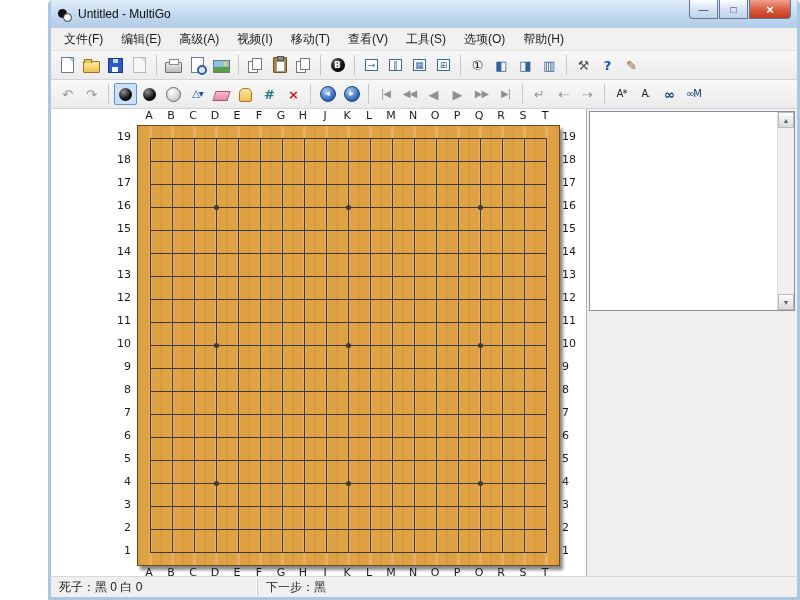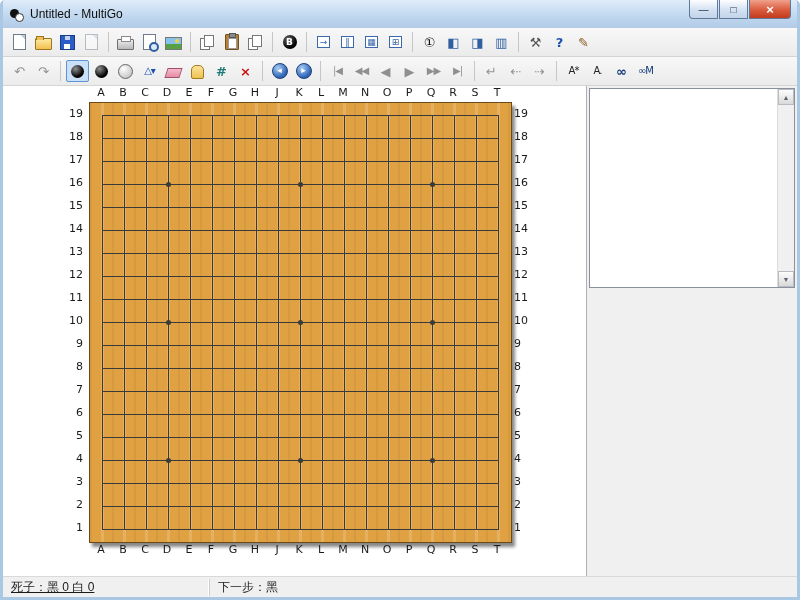--- a/index.html
+++ b/index.html
@@ -1,17 +1,17 @@
 <!DOCTYPE html>
 <html><head>
 <meta charset="utf-8">
 <style>
   html,body{margin:0;padding:0;background:#fff;}
   body{width:800px;height:600px;overflow:hidden;font-family:"Liberation Sans","DejaVu Sans",sans-serif;font-size:12px;color:#1a1a1a;}
-  .window{position:absolute;inset:0;box-sizing:border-box;border:3px solid #aac7e4;border-top:none;border-radius:5px 5px 0 0;display:flex;flex-direction:column;background:#f0f0f0;overflow:hidden;}
+  .window{position:absolute;inset:0;box-sizing:border-box;border:3px solid #aac7e4;border-top:none;border-radius:5px 5px 0 0;display:flex;flex-direction:column;background:#f0f0f0;overflow:hidden;margin-left:48px;}
 
   
   .titlebar{height:28px;flex:0 0 28px;background:linear-gradient(#e0edfb,#bfd6ee 60%,#b2cbe7);display:flex;align-items:center;gap:6px;padding:0 6px;position:relative;}
   .title-text{font-size:12px;color:#0c0c0c;}
   .app-icon{width:15px;height:15px;position:relative;display:inline-block;}
   .app-icon::before{content:"";position:absolute;left:1px;top:2px;width:9px;height:9px;border-radius:50%;background:#111;}
   .app-icon::after{content:"";position:absolute;right:0;bottom:0;width:7px;height:7px;border-radius:50%;background:#fff;border:1px solid #333;}
   .win-controls{position:absolute;top:0;right:6px;display:flex;}
   .win-btn{width:27px;height:18px;border:1px solid #60799a;border-top:none;background:linear-gradient(#fdfeff,#d3e1f2 55%,#c2d4ea);display:flex;align-items:center;justify-content:center;font-size:10px;color:#243a55;margin-left:1px;}
   .win-btn:first-child{border-radius:0 0 0 4px;}
@@ -84,21 +84,21 @@
   .vscroll.right{border-left:1px solid #dcdcdc;}
   .vscroll.left{border-right:1px solid #dcdcdc;}
   .sb-btn{height:16px;flex:0 0 16px;background:linear-gradient(#fdfdfd,#d9d9d9);border:1px solid #b8bcc2;box-sizing:border-box;color:#5a6470;font-size:7px;display:flex;align-items:center;justify-content:center;}
   .sb-track{flex:1;}
 
   
   .statusbar{height:20px;flex:0 0 20px;background:#f0f0f0;border-top:1px solid #d9d9d9;display:flex;align-items:center;font-size:12px;}
   .status-pane{padding:0 8px;white-space:nowrap;overflow:hidden;}
   .status-pane + .status-pane{border-left:1px solid #cdcdcd;box-shadow:-1px 0 0 #fff;}
   .sp-left{flex:1;}
-  .sp-mid{width:190px;flex:0 0 190px;text-decoration:underline;}
+  .sp-mid{width:190px;flex:0 0 190px;}
   .sp-right{width:86px;flex:0 0 86px;}
 </style>
 </head>
 <body>
 
 <div class="window">
 
   <div class="titlebar">
     <span class="app-icon"></span>
     <span class="title-text">Untitled - MultiGo</span>
@@ -108,20 +108,31 @@
         </div>
       <div class="win-btn">
           <span>□</span>
         </div>
       <div class="win-btn win-close">
           <span>×</span>
         </div>
     </div>
   </div>
 
+  <div class="menubar" id="menubar">
+      <div class="menu-item">文件(F)</div>
+      <div class="menu-item">编辑(E)</div>
+      <div class="menu-item">高级(A)</div>
+      <div class="menu-item">视频(I)</div>
+      <div class="menu-item">移动(T)</div>
+      <div class="menu-item">查看(V)</div>
+      <div class="menu-item">工具(S)</div>
+      <div class="menu-item">选项(O)</div>
+      <div class="menu-item">帮助(H)</div>
+    </div>
 
   <div class="toolbar" id="toolbar1">
       <div class="tb-btn">
         <span class="ic ic-page"></span>
       </div>
       <div class="tb-btn">
         <span class="ic ic-folder"></span>
       </div>
       <div class="tb-btn">
         <span class="ic ic-disk"></span>

